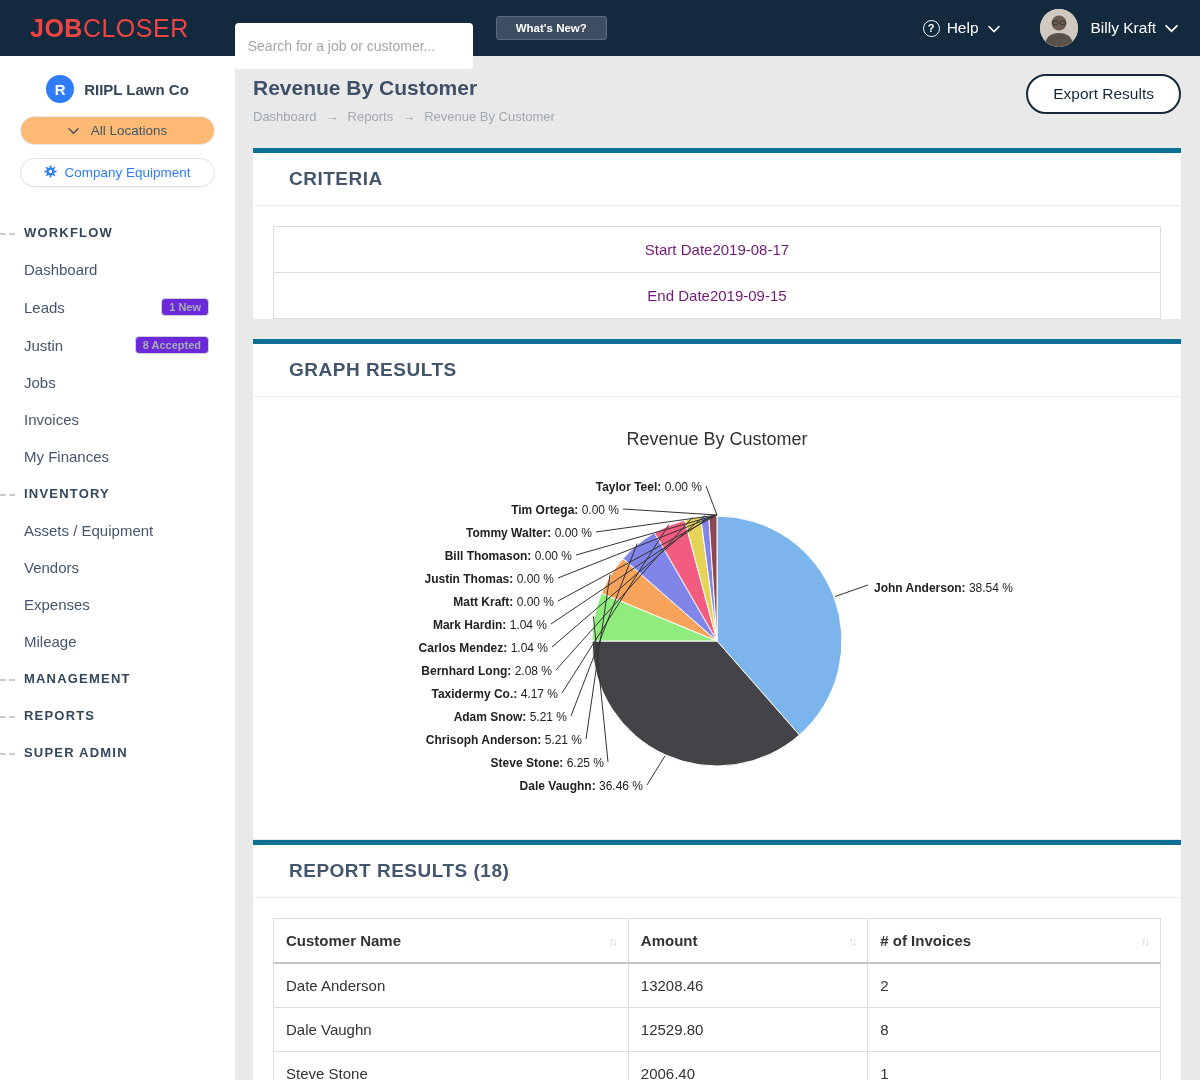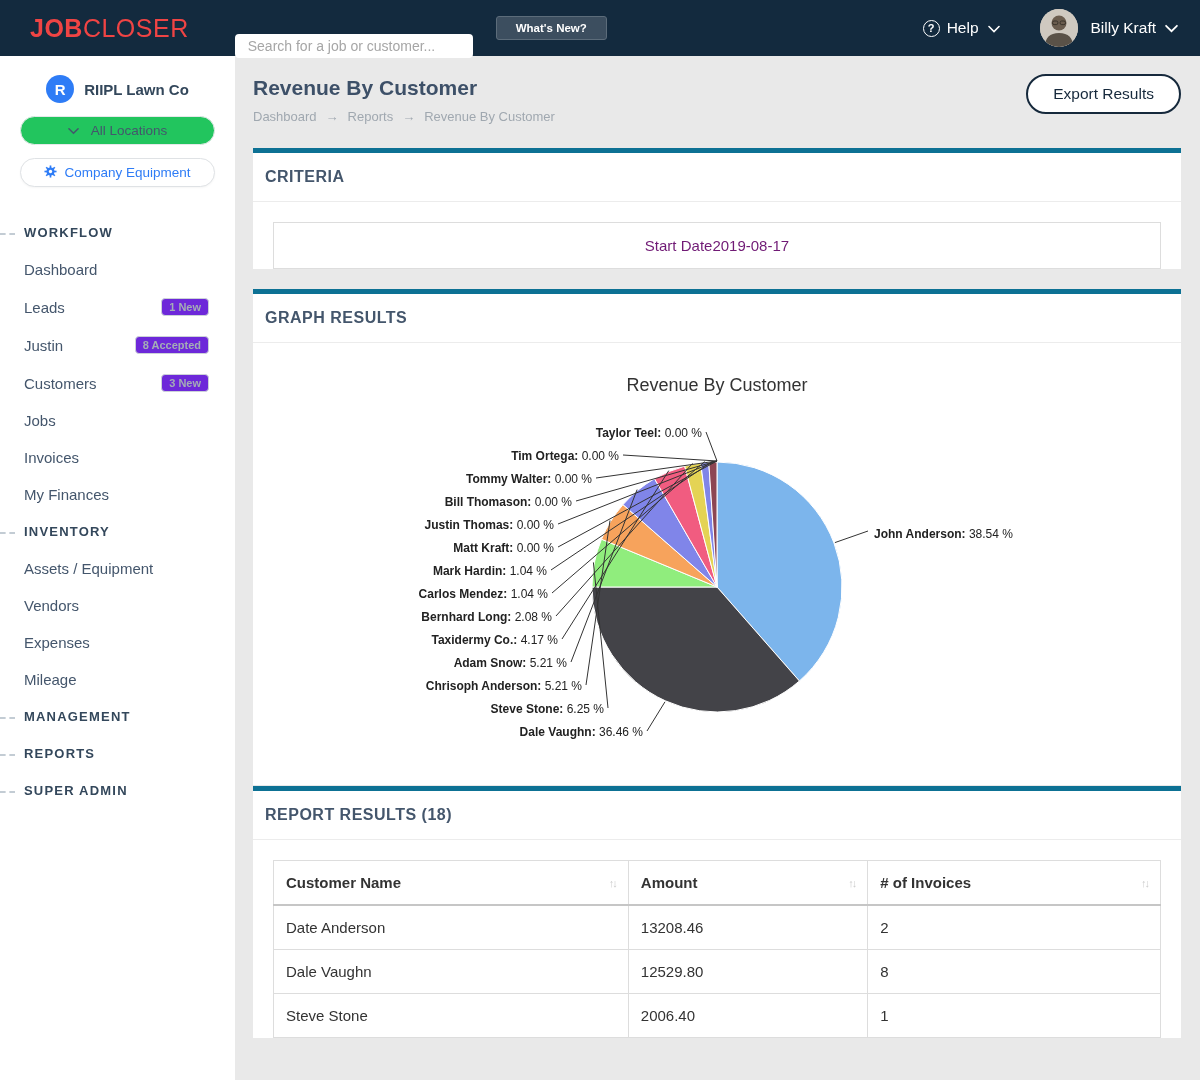--- a/index.html
+++ b/index.html
@@ -4,21 +4,21 @@
 <style>
   * { margin:0; padding:0; box-sizing:border-box; }
   html,body { width:1200px; height:1080px; overflow:hidden; background:#e9e9e9;
               font-family:"Liberation Sans", sans-serif; }
 
   
   .topbar { position:absolute; left:0; top:0; width:1200px; height:56px;
             background:#132a3e; display:flex; align-items:center; padding:0 22px 0 30px; z-index:5; }
   .logo { color:#ef4444; font-size:25px; letter-spacing:.5px; white-space:nowrap; }
   .logo .b { font-weight:800; } .logo .t { font-weight:300; }
-  .search-input { margin-left:46px; width:238px; height:24px; border-radius:4px;
+  .search-input { margin-left:46px; width:238px; height:46px; border-radius:4px;
                   border:2px solid #fff; background:#fff; padding:0 11px; font-size:14px; color:#8b5cf6;
                   font-family:"Liberation Sans", sans-serif; outline:none;margin-top:36px; }
   .search-input::placeholder { color:#a6a6a6; }
   .whats-new { margin-left:23px; background:#3c4e5f; border:1px solid #5c6c7a; color:#fff;
                font-size:11.5px; font-weight:bold; padding:5px 19px; border-radius:3px; cursor:pointer; }
   .top-right { margin-left:auto; display:flex; align-items:center; }
   .help-group { display:flex; align-items:center; color:#fff; font-size:15.5px; cursor:pointer; }
   .help-circle { width:17px; height:17px; border:1.4px solid #fff; border-radius:50%;
                  font-size:11px; display:flex; align-items:center; justify-content:center;
                  margin-right:7px; font-weight:bold; }
@@ -28,21 +28,21 @@
   .user-name { color:#fff; font-size:15.5px; margin-left:13px; cursor:pointer; }
 
   
   .sidebar { position:absolute; left:0; top:56px; width:235px; bottom:0; background:#fff; }
   .company-row { margin-top:19px; display:flex; align-items:center; justify-content:center; gap:10px; }
   .company-logo { width:28px; height:28px; border-radius:50%; background:#2e7cf6; color:#fff;
                   font-weight:bold; font-size:15px; display:flex; align-items:center; justify-content:center; }
   .company-name { font-size:15px; font-weight:600; color:#33475b; }
   .pill { margin:13px auto 0; width:195px; height:29px; border-radius:15px; display:flex;
           align-items:center; justify-content:center; gap:7px; font-size:13.5px; cursor:pointer; }
-  .pill.locations { background:#22c55e; border:1px solid #e6e8ea; color:#44566c;gap:12px; }
+  .pill.locations { background:#fdba74; border:1px solid #e6e8ea; color:#44566c;gap:12px; }
   .pill.settings  { background:#fff; border:1px solid #dfe2e5; color:#2e7cf6;
                     box-shadow:0 1px 2px rgba(0,0,0,.04); }
   .nav { margin-top:27px; }
   .section-h { position:relative; padding:11px 0 11px 24px; font-size:13px; font-weight:bold;
                letter-spacing:1.2px; color:#33475b; cursor:pointer; }
   .section-h::before { content:""; position:absolute; left:0; top:50%; width:15px;
                        border-top:2px dashed #c3ccd4; }
   .nav-item { display:flex; align-items:center; justify-content:space-between;
               padding:10px 26px 10px 24px; font-size:15px; color:#44566c; cursor:pointer; }
   .badge { font-size:11px; font-weight:bold; color:#a4adb5; border:1px solid #ccd2d8;
@@ -53,21 +53,21 @@
              padding:18px 19px 0 18px; overflow:hidden; }
   .page-head { display:flex; justify-content:space-between; align-items:flex-start; margin-bottom:24px; }
   .page-title { font-size:21px; color:#3d5068; font-weight:bold; margin:2px 0 9px; }
   .crumbs { font-size:13px; color:#a0a8b0; display:flex; gap:9px; align-items:center; }
   .crumb { cursor:pointer; }
   .export-btn { border:2px solid #16293c; color:#16293c; background:#fff; border-radius:21px;
                 padding:9px 25px; font-size:15.5px; cursor:pointer;
                 font-family:"Liberation Sans", sans-serif; }
 
   .card { background:#fff; border-top:5px solid #0d7194; margin-bottom:1px; }
-  .card-h { padding:15px 12px; font-size:16px; font-weight:bold; letter-spacing:.5px;
+  .card-h { padding:15px 36px; font-size:19px; font-weight:bold; letter-spacing:.5px;
             color:#44566c; border-bottom:1px solid #ececec; }
 
   .kv { margin:20px; border:1px solid #ddd; }
   .kv-row { display:flex; justify-content:center; padding:14px 16px; font-size:15px;
             color:#701a75; border-bottom:1px solid #ddd; }
   .kv-row:last-child { border-bottom:none; }
 
   .chart-wrap { padding:6px 0 16px; }
   .chart-wrap svg { display:block; margin:0 auto; }
   svg text { font-family:"Liberation Sans", sans-serif; }
@@ -150,24 +150,20 @@
       </div>
       <div class="nav-item">
         <span>Leads</span>
         <span class="badge">1 New</span>
       </div>
       <div class="nav-item">
         <span>Justin</span>
         <span class="badge">8 Accepted</span>
       </div>
       <div class="nav-item">
-        <span>Customers</span>
-        <span class="badge">3 New</span>
-      </div>
-      <div class="nav-item">
         <span>Jobs</span>
       </div>
       <div class="nav-item">
         <span>Invoices</span>
       </div>
       <div class="nav-item">
         <span>My Finances</span>
       </div>
       <div class="section-h">INVENTORY</div>
       <div class="nav-item">
@@ -203,20 +199,24 @@
     </div>
     <button class="export-btn">Export Results</button>
   </div>
 
   <div class="card">
     <div class="card-h">CRITERIA</div>
     <div class="kv" id="criteria-rows">
         <div class="kv-row">
           <span>Start Date</span>
           <span>2019-08-17</span>
+        </div>
+        <div class="kv-row">
+          <span>End Date</span>
+          <span>2019-09-15</span>
         </div>
       </div>
   </div>
 
   <div class="card">
     <div class="card-h">GRAPH RESULTS</div>
     <div class="chart-wrap" id="chart">
         <svg width="926" height="420" viewBox="0 0 926 420">
           <text x="463" y="42" text-anchor="middle" font-size="18" fill="#333333">Revenue By Customer</text>
           <path d="M 463 238 L 463.0 113.0 A 125 125 0 0 1 545.4 332.0 Z" fill="#7cb5ec" stroke="#ffffff" stroke-width="1"></path>

